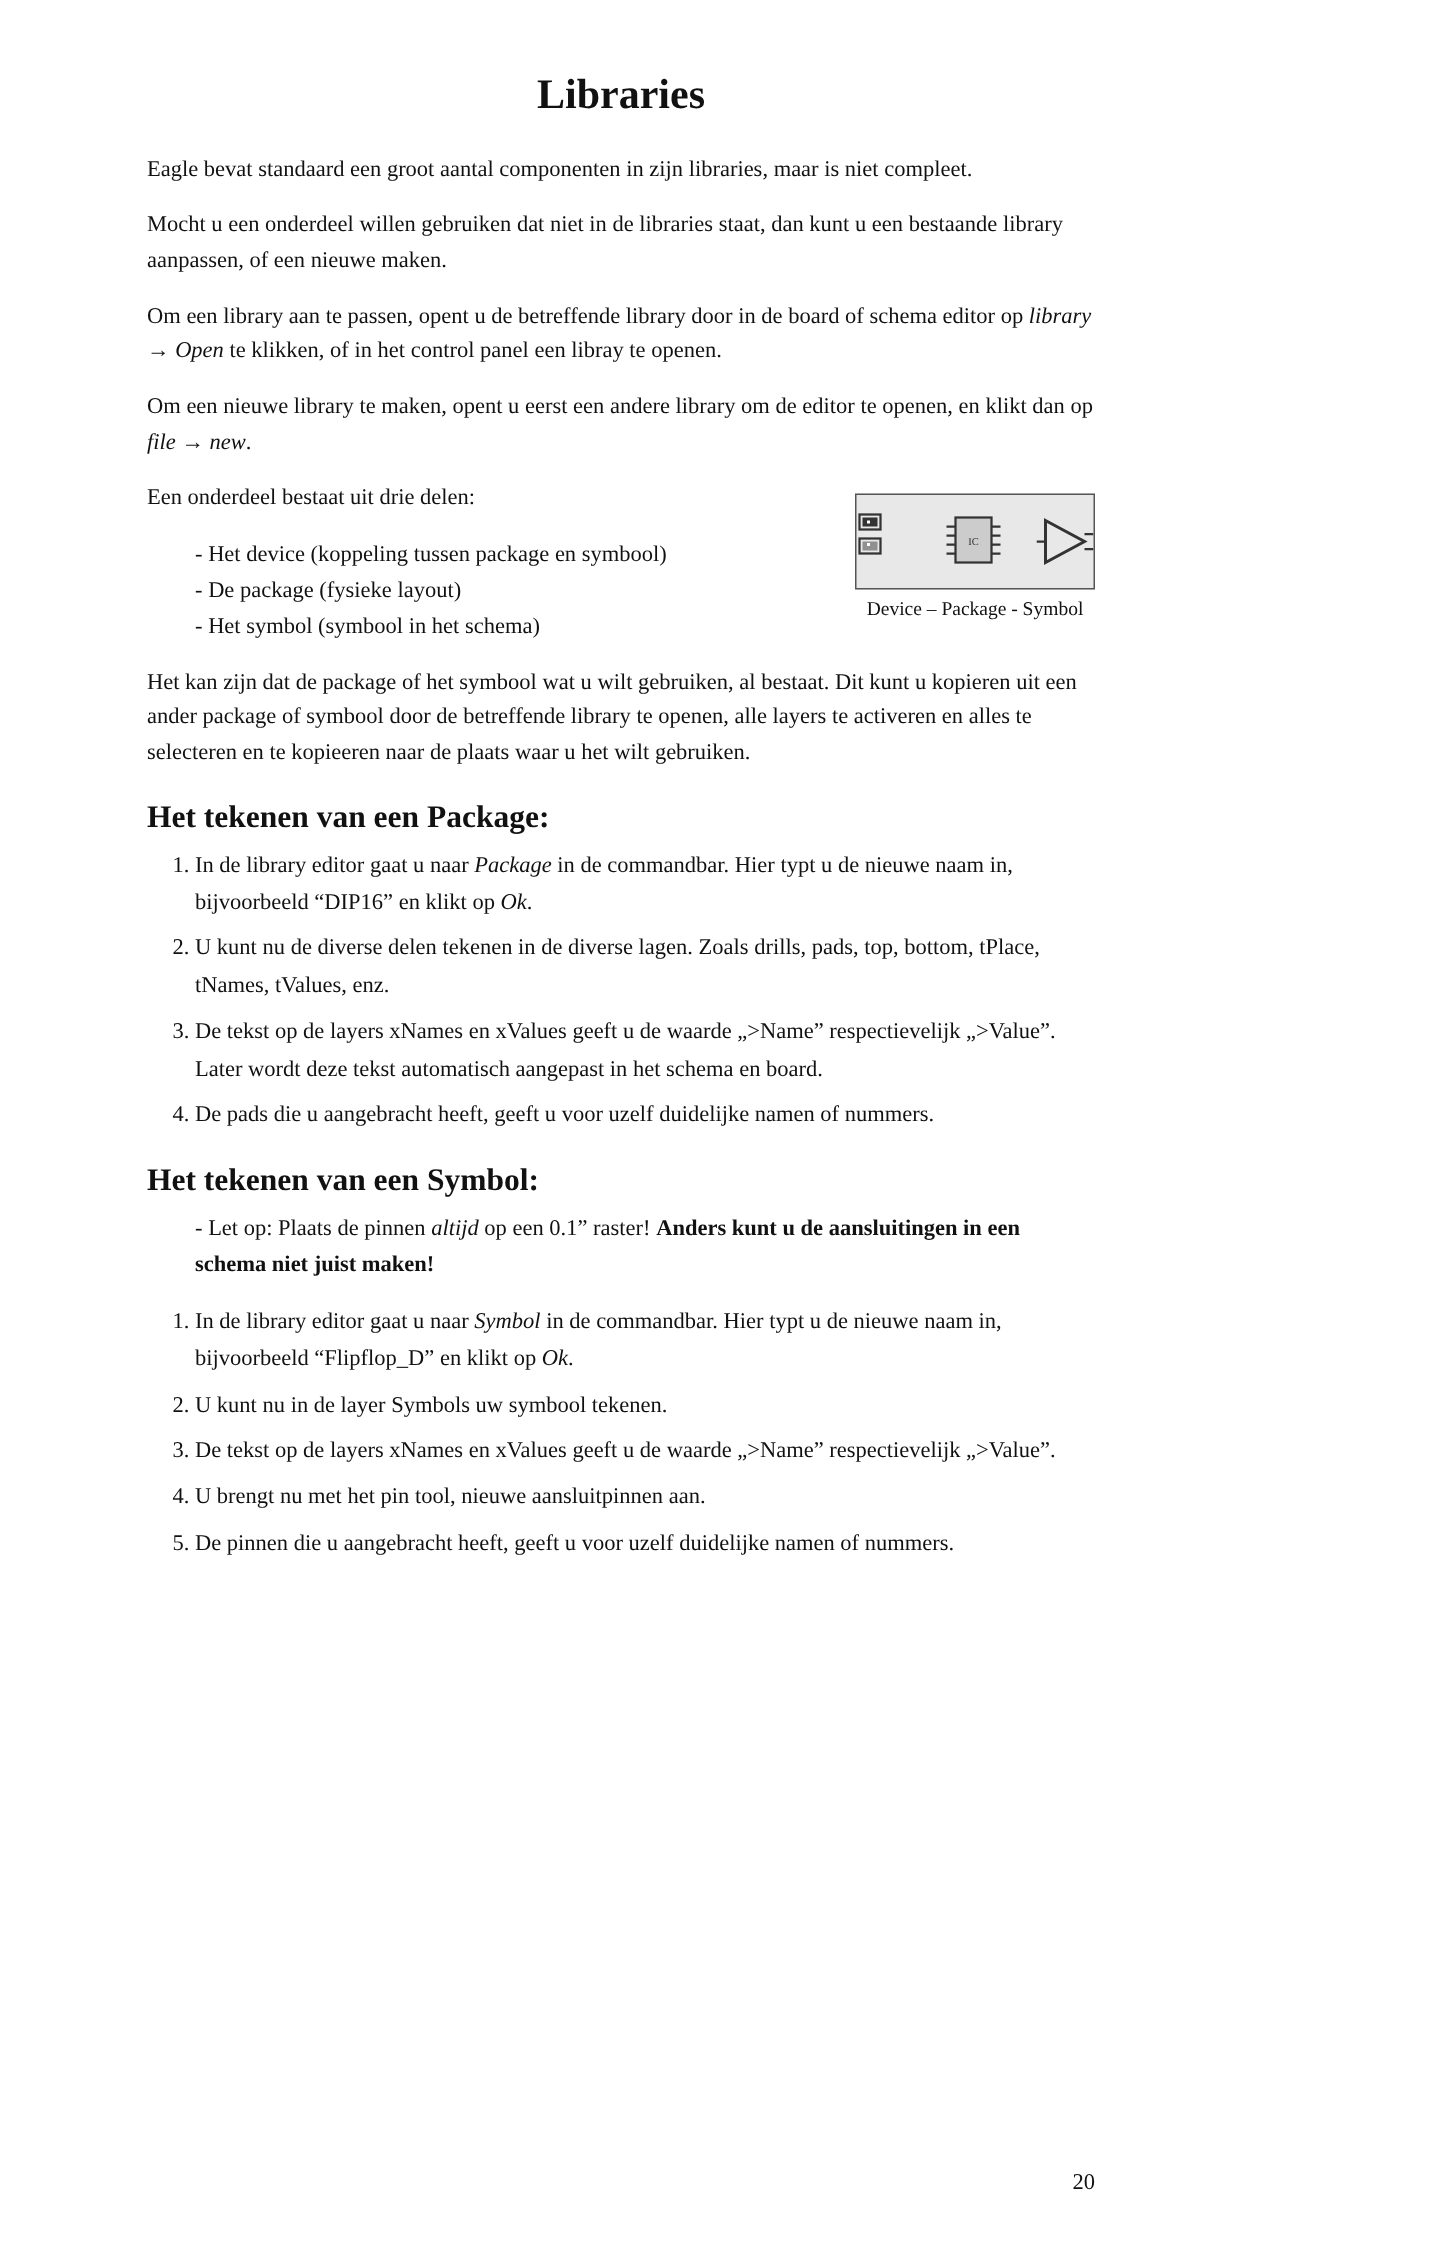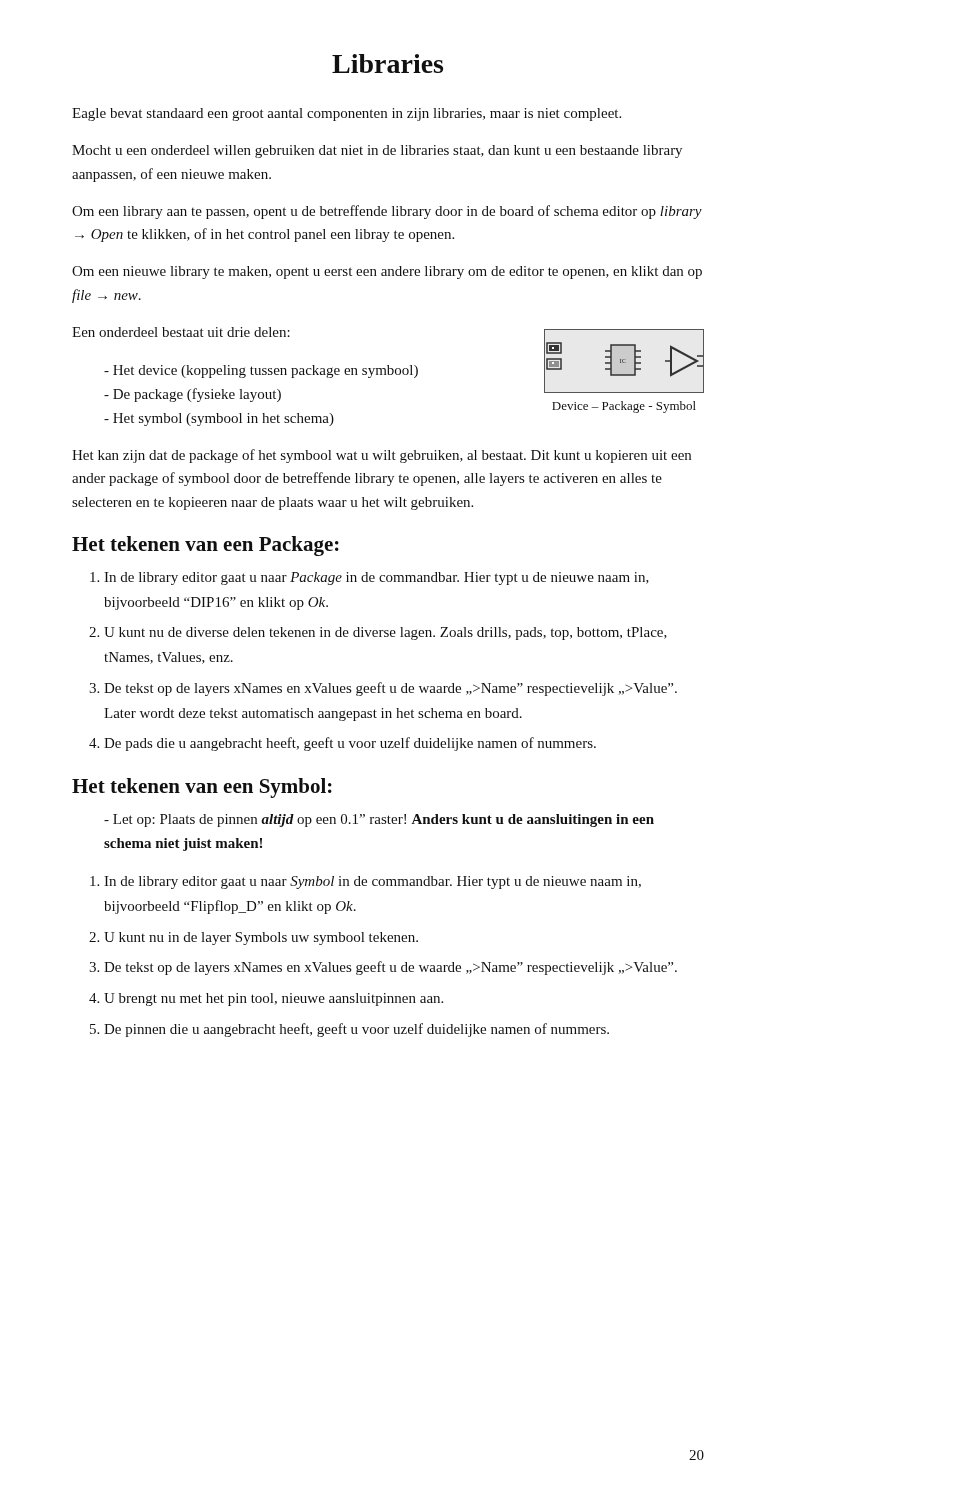--- a/index.html
+++ b/index.html
@@ -10,35 +10,36 @@
       color: #111;
       width: 960px;
       min-height: 1504px;
       position: relative;
     }
     .page {
       width: 776px;
       min-height: 1504px;
       padding: 48px 72px 64px 72px;
       position: relative;
+      margin-left: 26px;
     }
     h1.page-title {
       text-align: center;
       font-size: 28px;
       font-weight: bold;
       margin-bottom: 22px;
       font-family: "Times New Roman", Times, serif;
     }
     p {
       margin-bottom: 14px;
       line-height: 1.55;
     }
     .italic { font-style: italic; }
     .bold { font-weight: bold; }
-    .bold-italic { font-weight: bold; font-style: italic; }
+    .bold-italic { font-weight: normal; font-style: italic; }
     ul.dash-list {
       list-style: none;
       margin: 0 0 14px 32px;
       line-height: 1.6;
     }
     ul.dash-list li::before {
       content: "- ";
     }
     ol.numbered {
       margin: 0 0 14px 32px;

